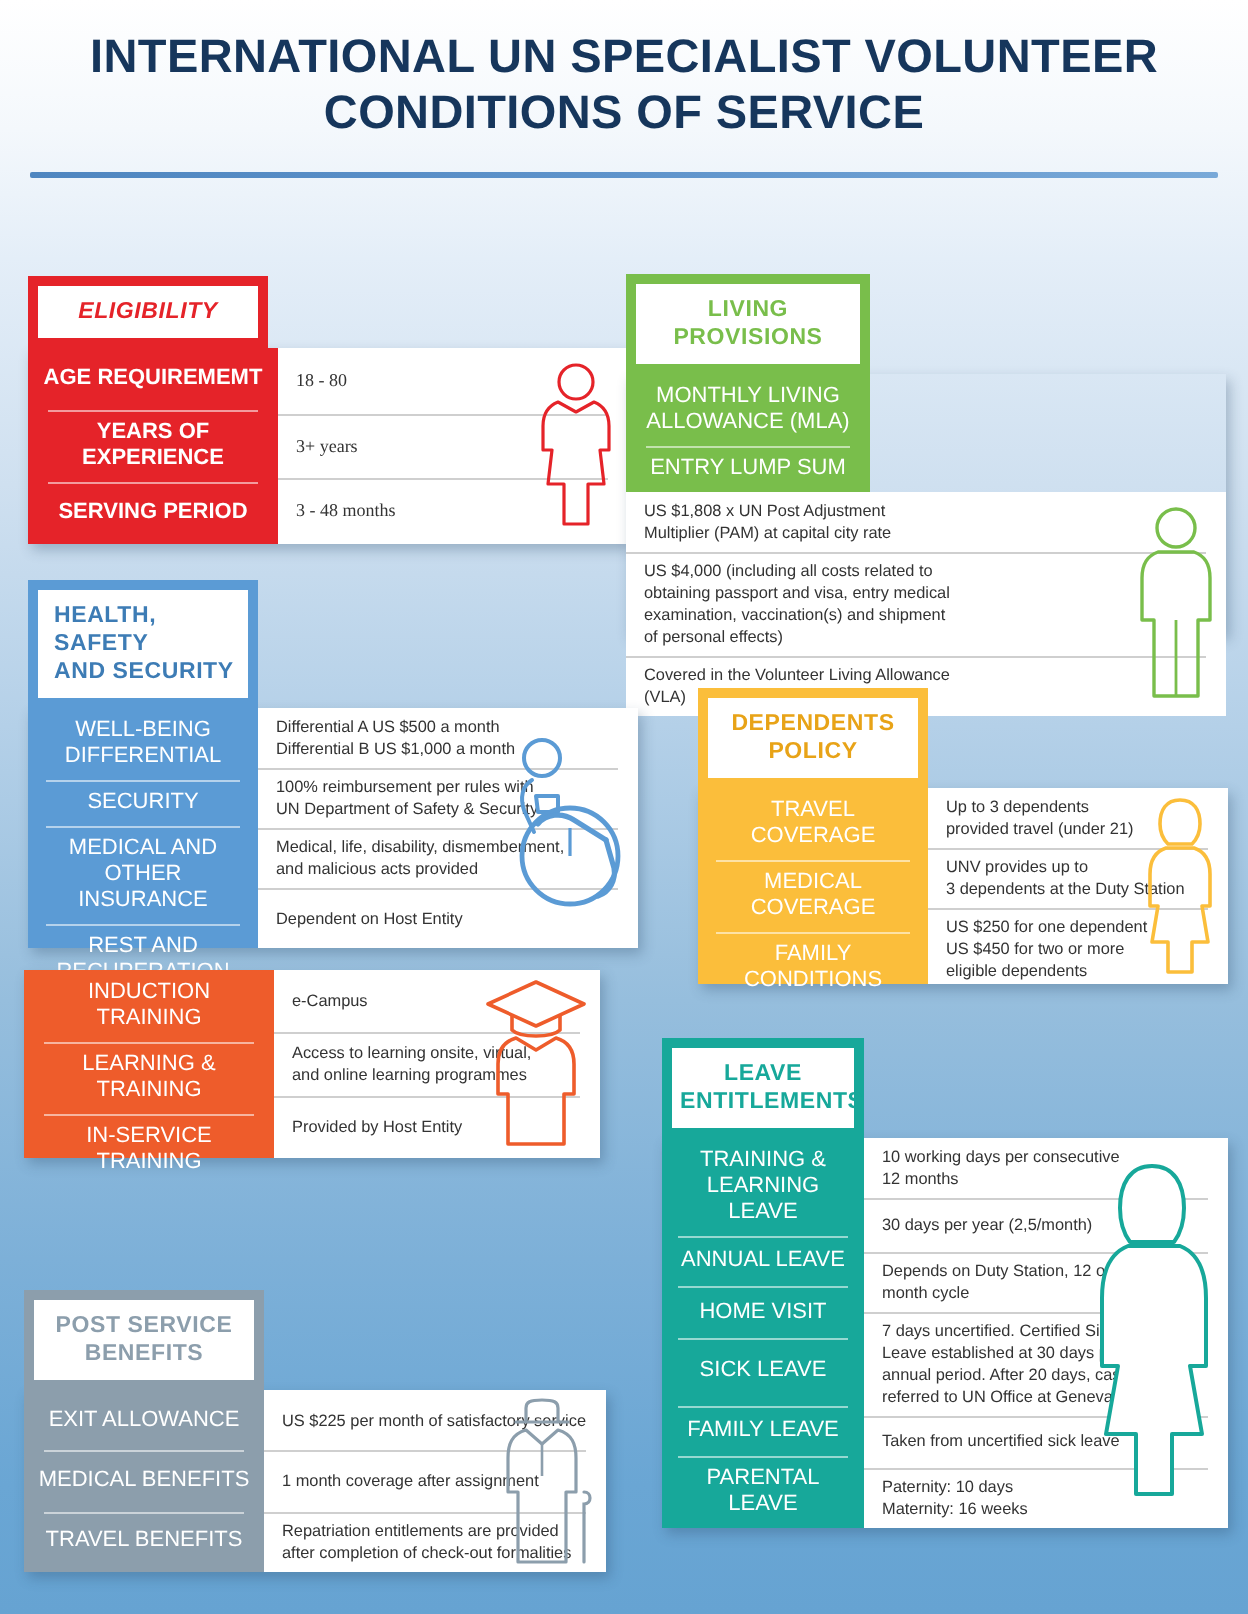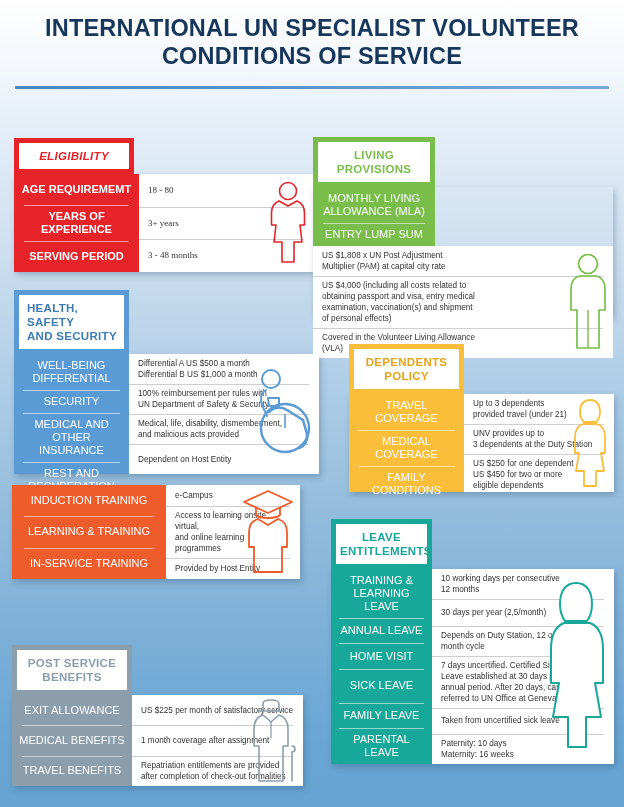--- a/index.html
+++ b/index.html
@@ -98,21 +98,21 @@
   #card-health .labels{width:115px;}
   #card-health .body{height:120px;}
 
   #card-dependents{left:349px;top:344px;width:265px;}
   #card-dependents .hdr{width:115px;}
   #card-dependents .labels{width:115px;}
   #card-dependents .body{height:98px;}
 
   #card-training{left:12px;top:485px;width:288px;}
   #card-training .hdr{width:131px;}
-  #card-training .labels{width:154px;}
+  #card-training .labels{width:125px;}
   #card-training .body{height:94px;}
 
   #card-leave{left:331px;top:519px;width:283px;}
   #card-leave .hdr{width:101px;}
   #card-leave .labels{width:101px;}
   #card-leave .body{height:195px;}
 
   #card-post{left:12px;top:645px;width:291px;}
   #card-post .hdr{width:120px;}
   #card-post .labels{width:120px;}

